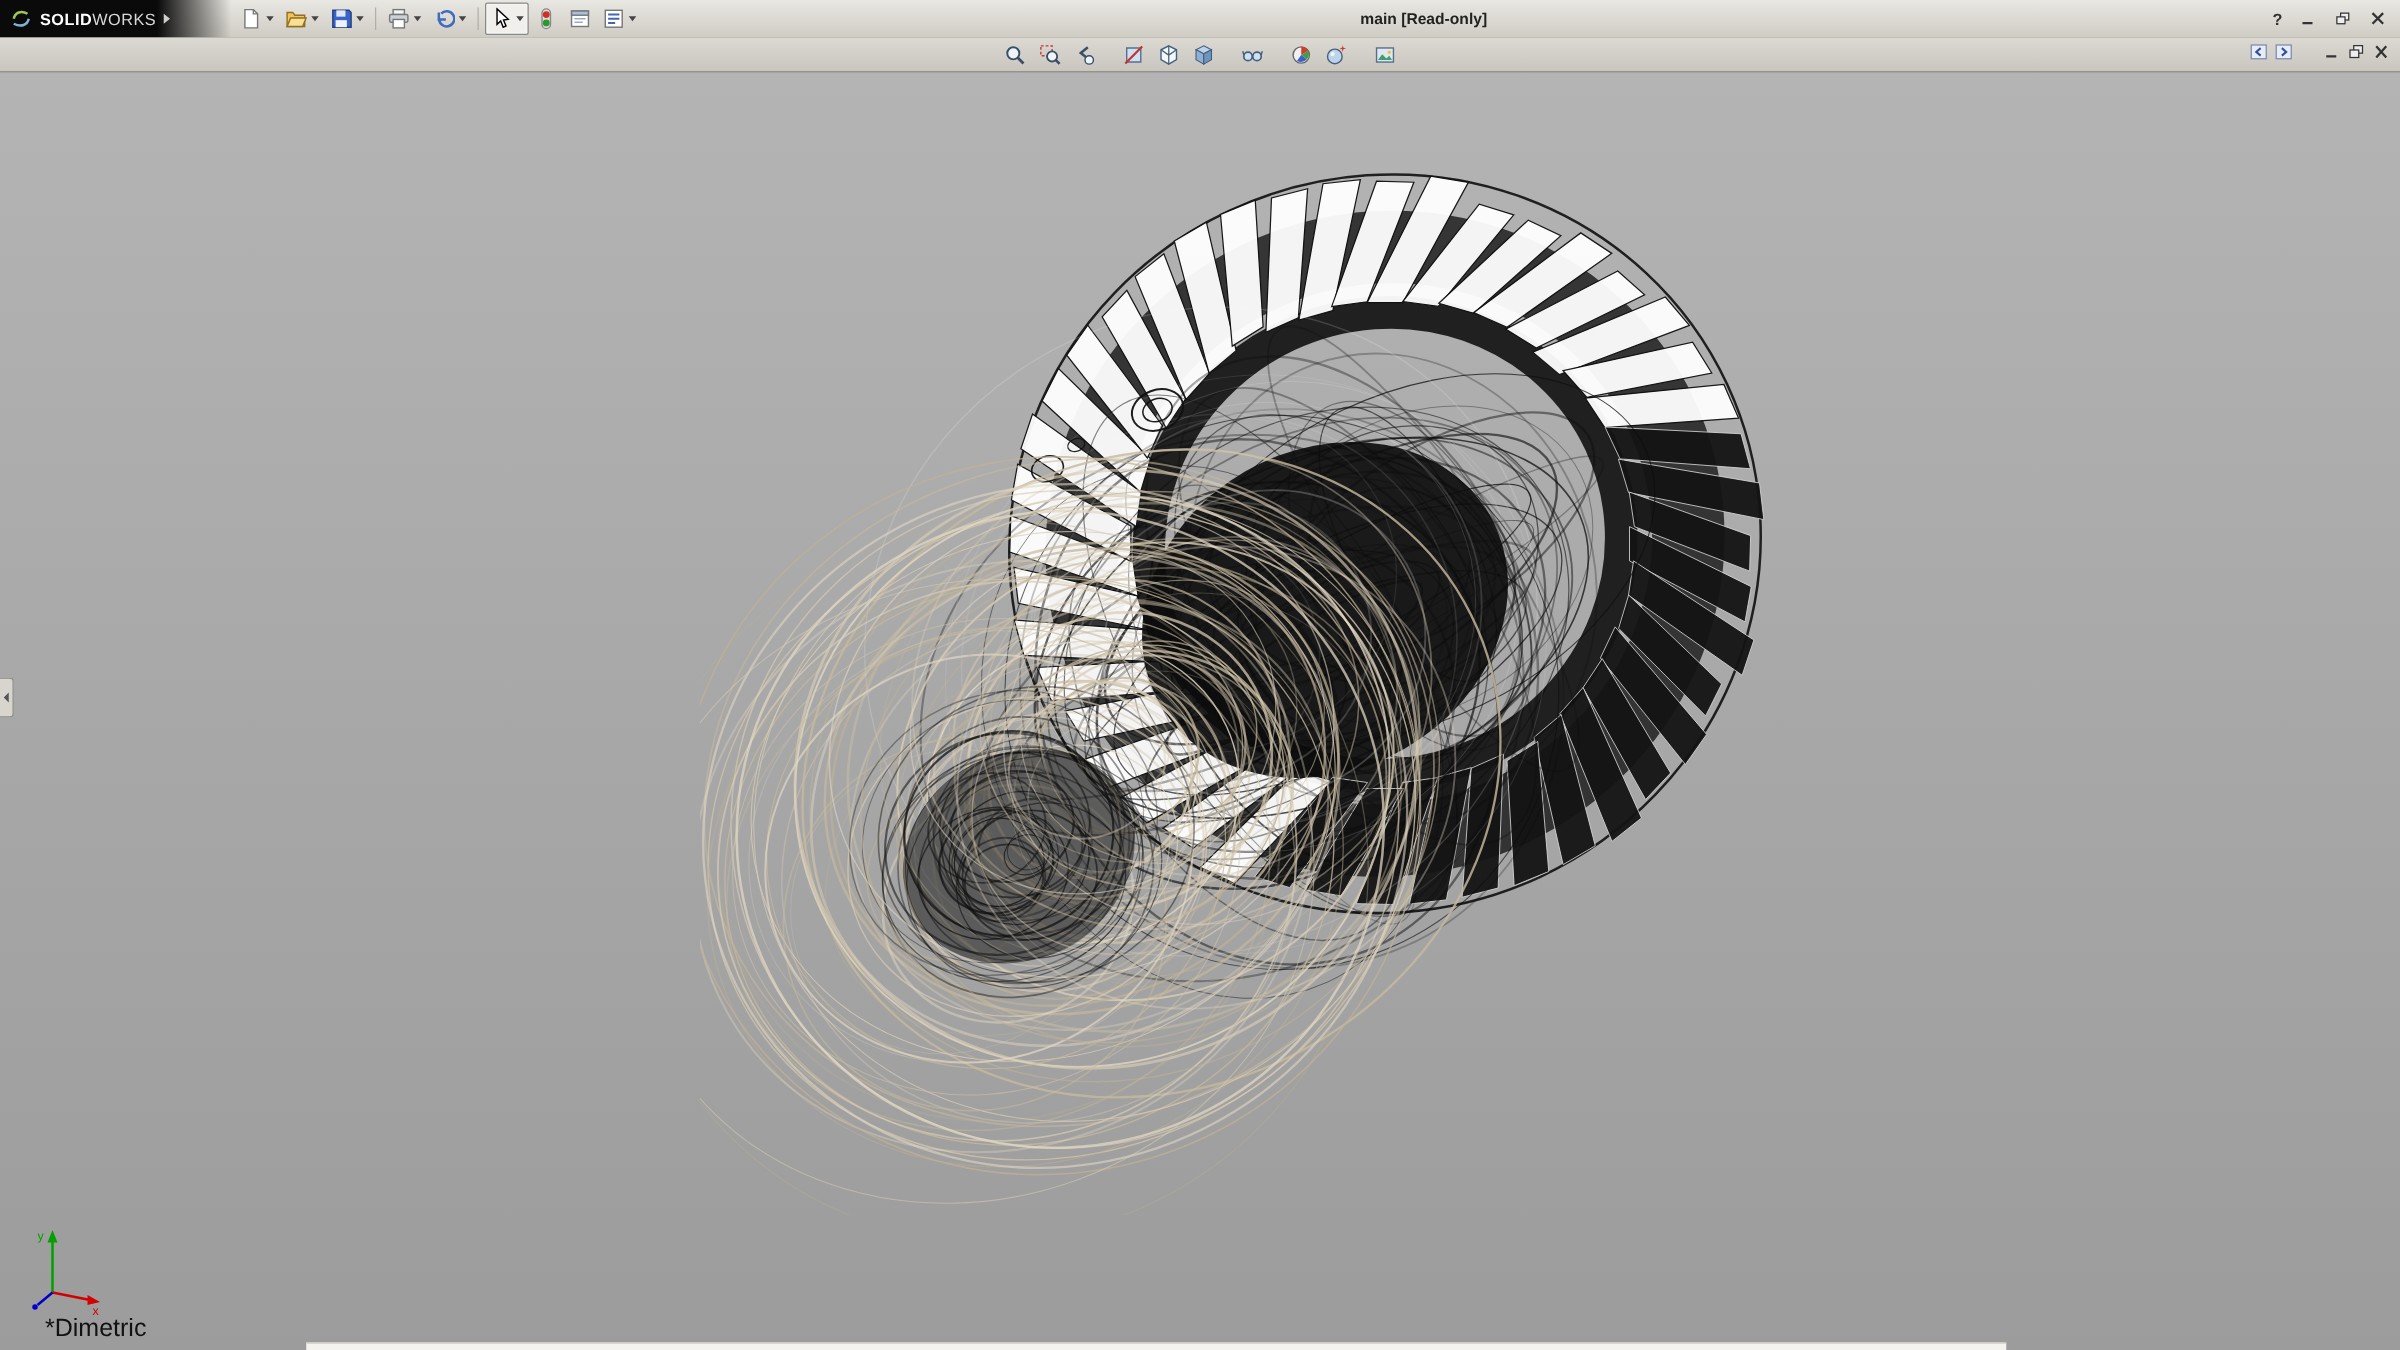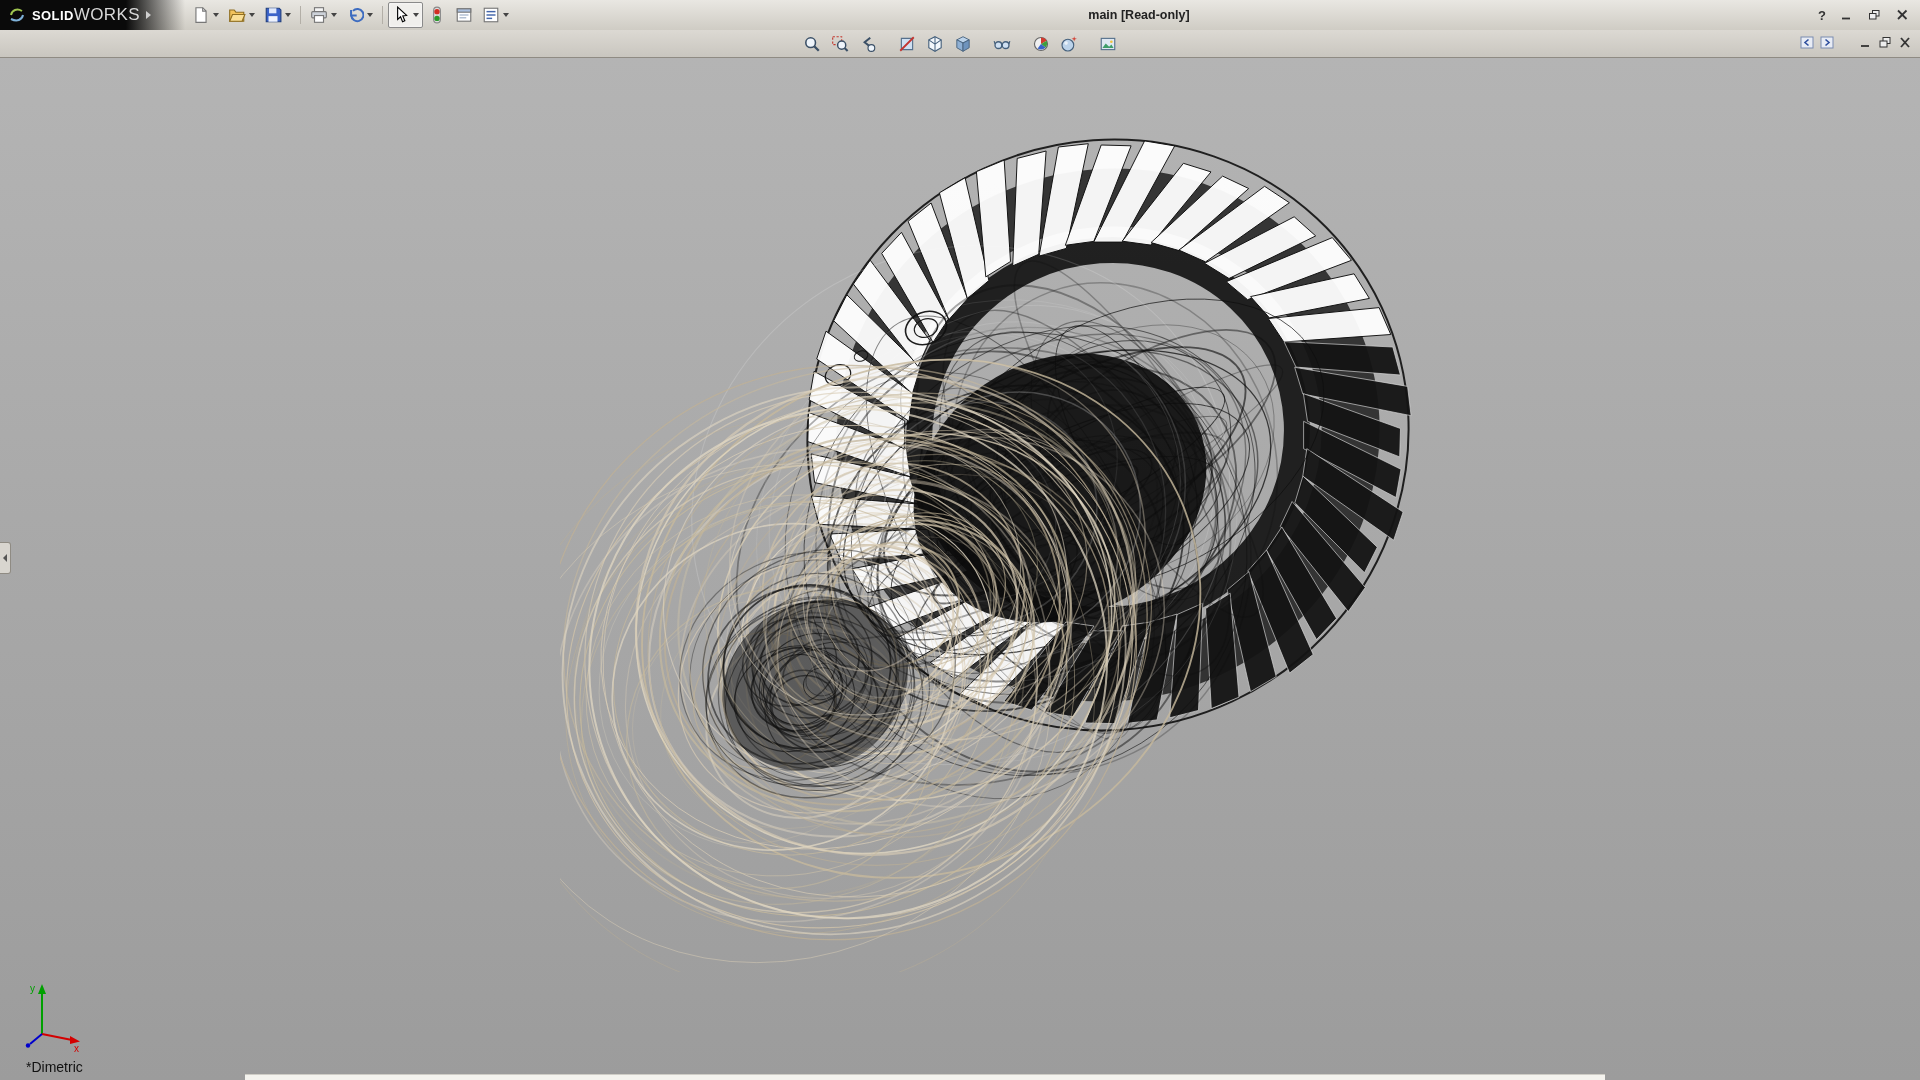--- a/index.html
+++ b/index.html
@@ -6,21 +6,21 @@
     font-family:"Liberation Sans",sans-serif;background:#9e9e9e;-webkit-user-select:none;user-select:none;}
   .window{position:relative;width:1920px;height:1080px;}
 
   
   .titlebar{position:absolute;top:0;left:0;right:0;height:30px;
     background:linear-gradient(#e9e7e2,#cfccc4);border-bottom:1px solid #99958d;}
   .brand{position:absolute;left:0;top:0;height:30px;width:185px;display:flex;align-items:center;
     padding-left:7px;box-sizing:border-box;color:#fff;
     background:linear-gradient(90deg,#0a0a0a 0%,#0a0a0a 68%,rgba(10,10,10,0) 100%);}
   .brand-bold{font-weight:bold;font-size:13px;letter-spacing:.4px;}
-  .brand-light{font-weight:normal;font-size:17px;color:#d8d8d8;letter-spacing:.4px;}
+  .brand-light{font-weight:normal;font-size:13px;color:#d8d8d8;letter-spacing:.4px;}
   .brand-caret{width:0;height:0;border-top:4px solid transparent;border-bottom:4px solid transparent;
     border-left:5px solid #cfcfcf;margin-left:6px;}
   .main-toolbar{position:absolute;left:188px;top:0;height:30px;display:flex;align-items:center;gap:1px;}
   .tb{height:24px;display:flex;align-items:center;padding:0 3px;background:transparent;
     border:1px solid transparent;border-radius:2px;cursor:default;}
   .tb svg{width:18px;height:18px;}
   .tb .dd{width:0;height:0;border-left:3.5px solid transparent;border-right:3.5px solid transparent;
     border-top:4px solid #444;margin-left:3px;}
   .tb.pressed{border:1px solid #8a8a8a;background:#f0efec;box-shadow:inset 0 0 3px #fff;}
   .sep{width:1px;height:18px;background:#b3afa7;margin:0 4px;}
@@ -44,21 +44,21 @@
   
   .viewport{position:absolute;top:58px;left:0;right:0;bottom:0;overflow:hidden;
     background:linear-gradient(180deg,#b4b4b4 0%,#a9a9a9 45%,#9c9c9c 100%);}
   #engine-svg{position:absolute;left:560px;top:62px;width:860px;height:852px;overflow:hidden;}
   .collapse-tab{position:absolute;left:0;top:484px;width:10px;height:30px;background:#d8d5cf;
     border:1px solid #8f8b83;border-left:none;border-radius:0 3px 3px 0;
     display:flex;align-items:center;justify-content:center;cursor:pointer;}
   .collapse-tab .tri{width:0;height:0;border-top:4px solid transparent;border-bottom:4px solid transparent;
     border-right:4px solid #555;}
   #triad{position:absolute;left:18px;bottom:28px;width:72px;height:76px;}
-  .orientation-label{position:absolute;left:26px;bottom:5px;font-size:14px;color:#111;}
+  .orientation-label{position:absolute;left:36px;bottom:5px;font-size:20px;color:#111;}
   .bottom-strip{position:absolute;bottom:0;left:245px;width:1360px;height:5px;
     background:#f4f3ee;border-top:1px solid #cfcdc6;}
 </style>
 </head>
 <body>
 
 <div class="window">
 
   <div class="titlebar">
 

